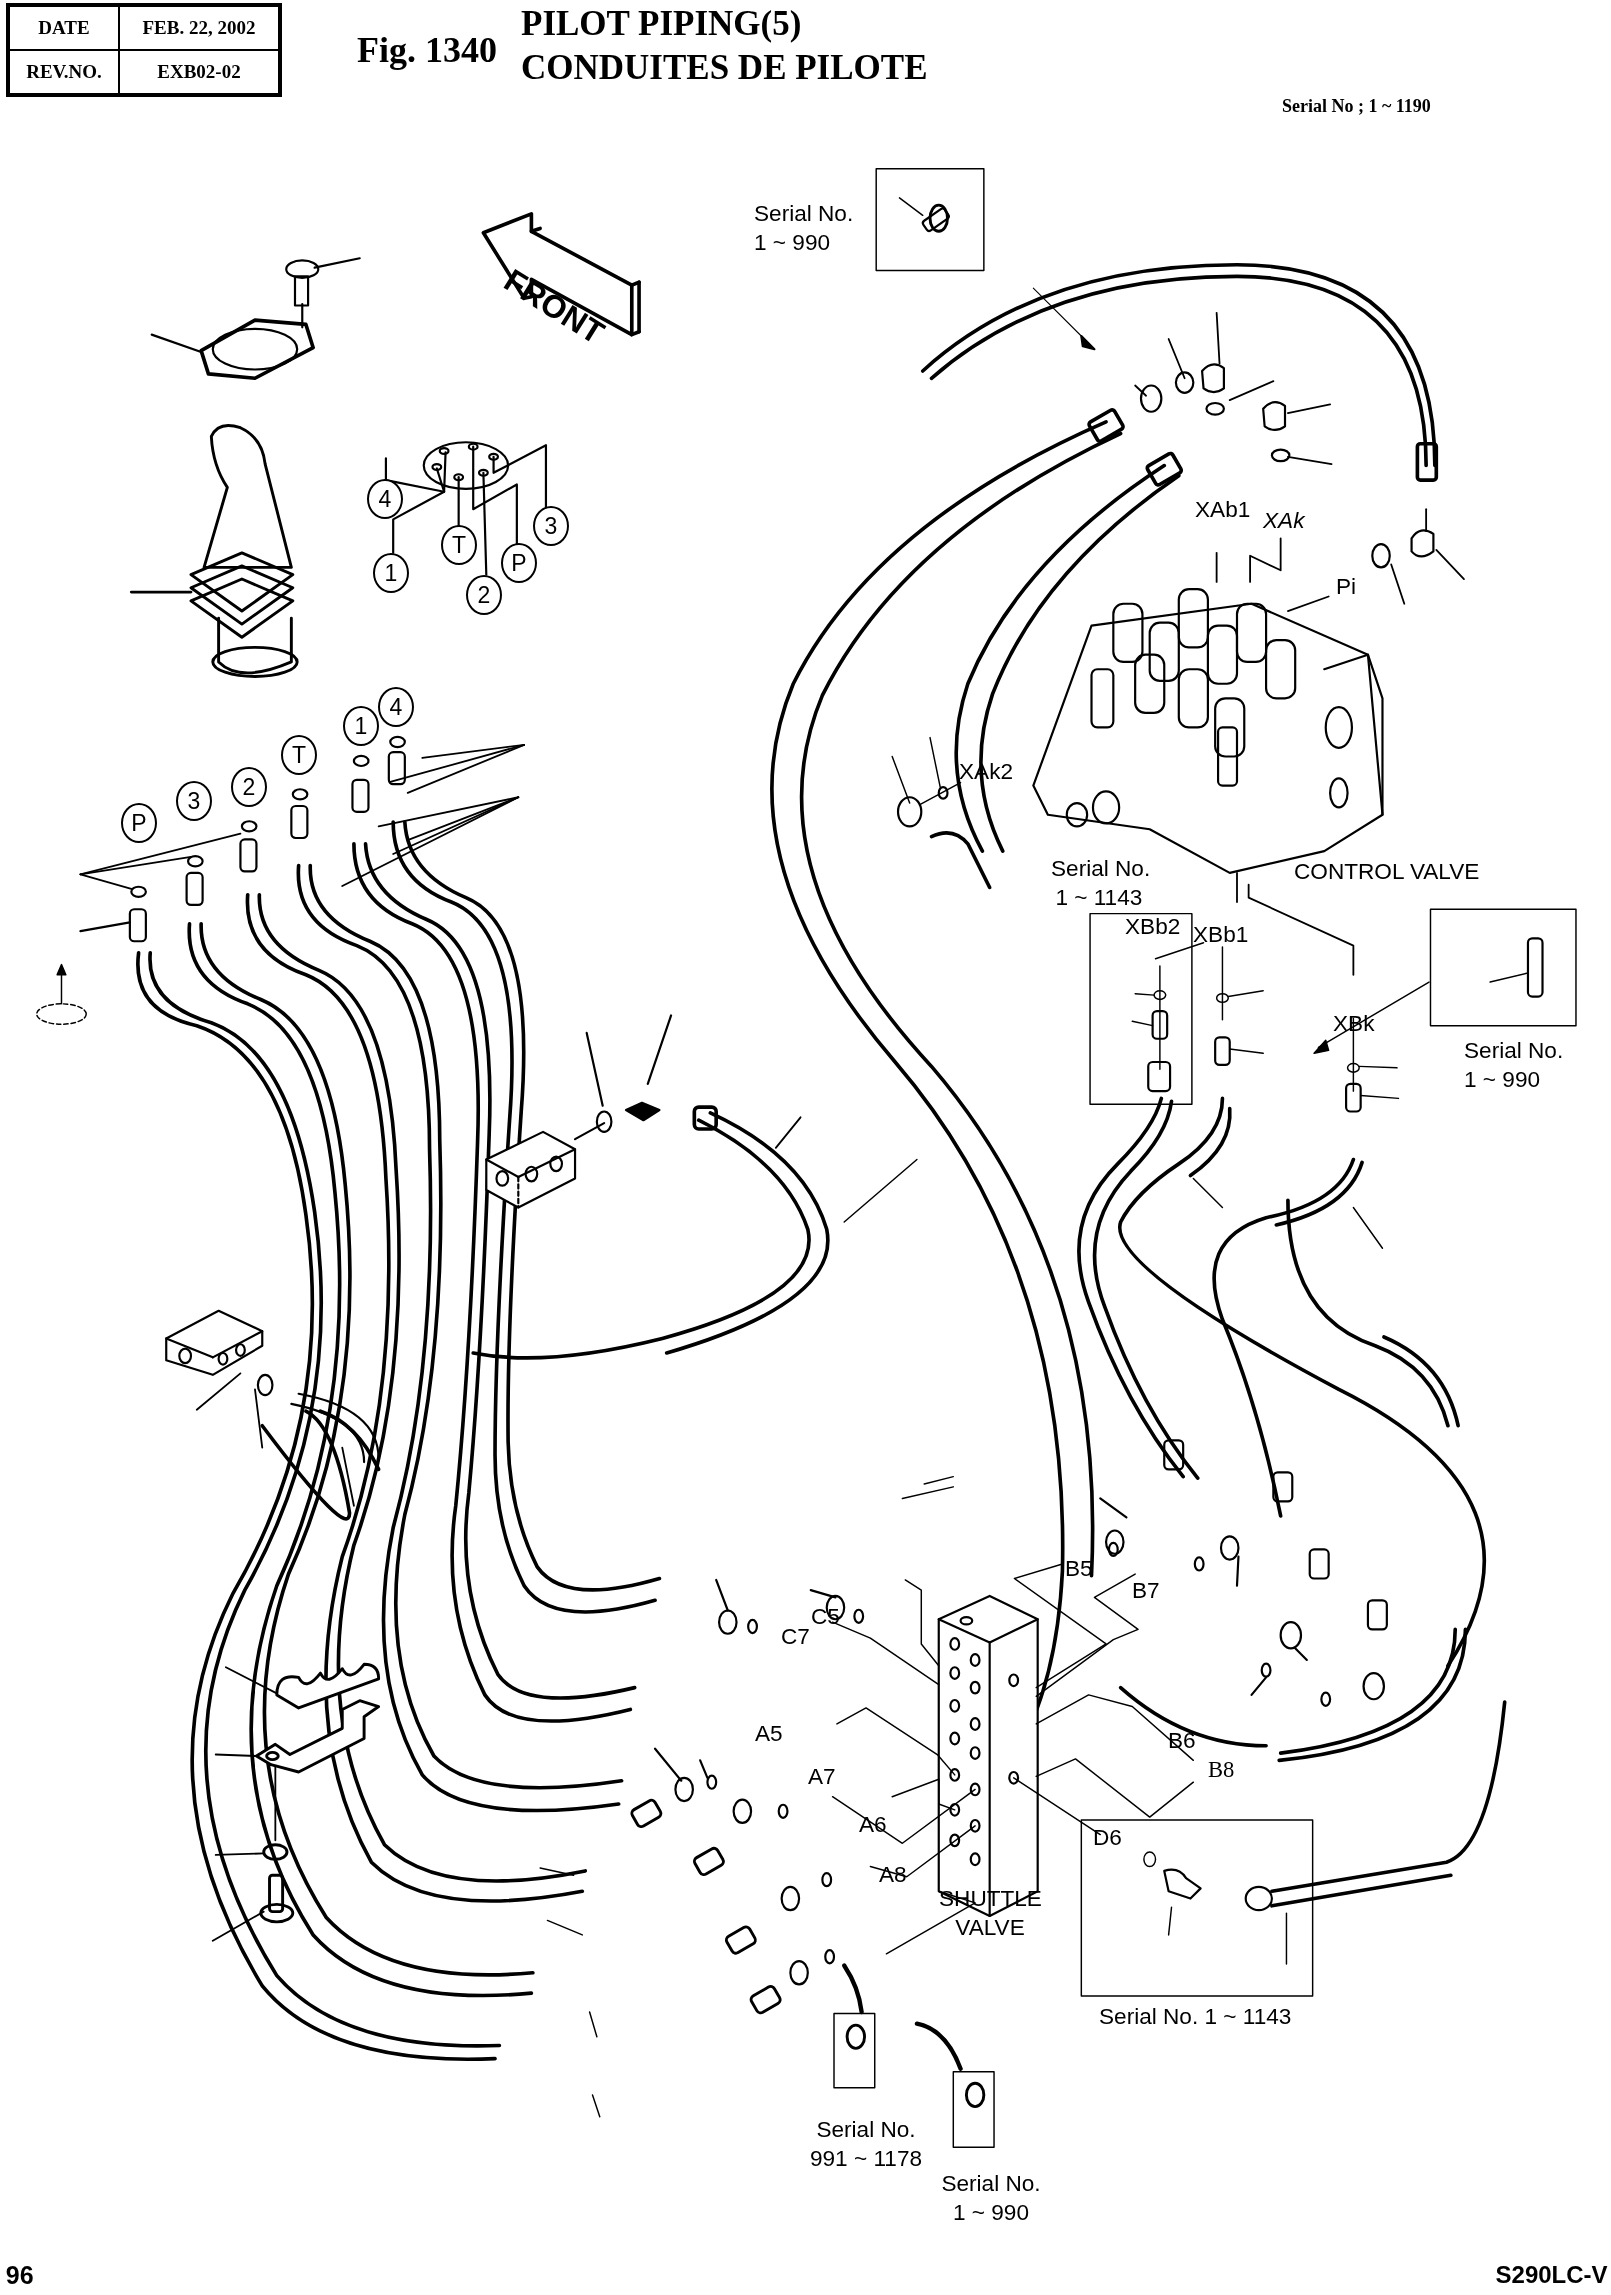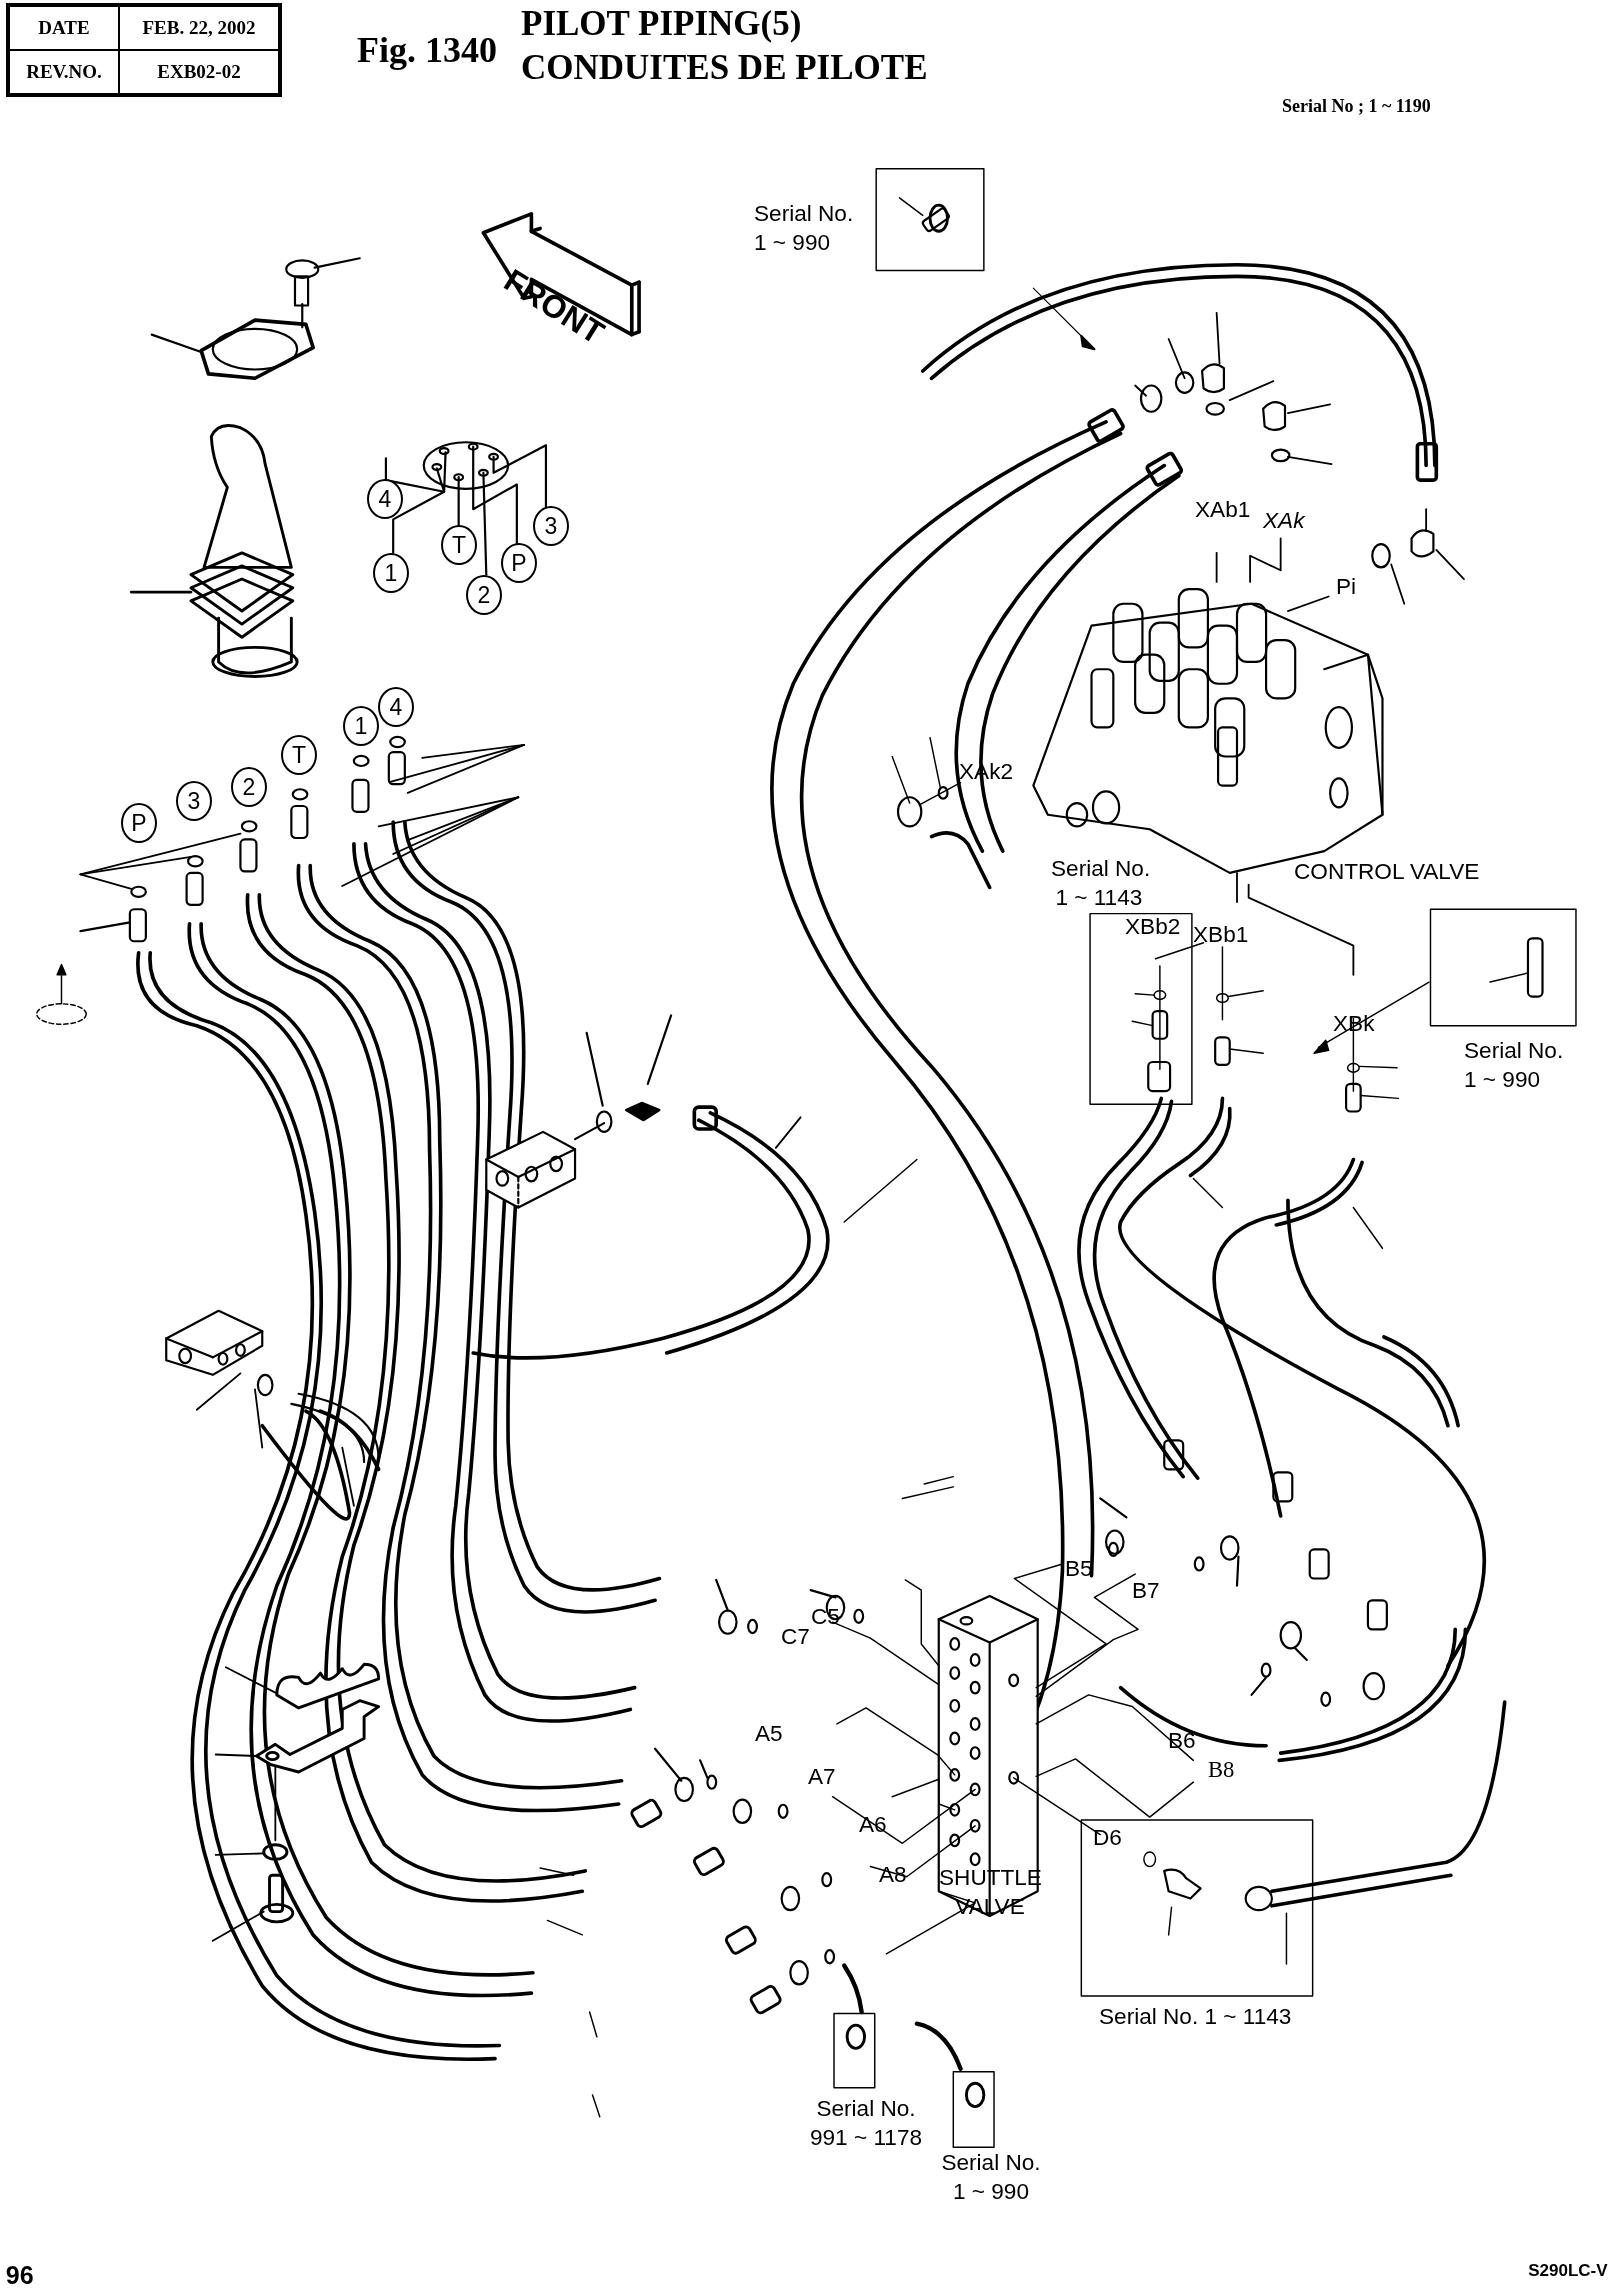--- a/index.html
+++ b/index.html
@@ -4,23 +4,23 @@
 <style>
   html,body{margin:0;padding:0;background:#ffffff;}
   body{width:1612px;height:2295px;position:relative;overflow:hidden;font-family:"Liberation Sans",sans-serif;color:#000;}
   .hdr-table{position:absolute;left:5.8px;top:2.9px;width:276px;height:88px;border:4.4px solid #000;border-collapse:collapse;box-sizing:border-box;}
   .hdr-table td{border:2.2px solid #000;font-family:"Liberation Serif",serif;font-weight:bold;font-size:19px;text-align:center;padding:0 2.9px;height:42px;}
   .fig-no{position:absolute;left:357px;top:29px;font-family:"Liberation Serif",serif;font-weight:bold;font-size:36px;}
   .title1{position:absolute;left:521px;top:4.4px;font-family:"Liberation Serif",serif;font-weight:bold;font-size:35px;}
   .title2{position:absolute;left:521px;top:48px;font-family:"Liberation Serif",serif;font-weight:bold;font-size:35px;}
   .serial-range{position:absolute;left:1282px;top:96px;font-family:"Liberation Serif",serif;font-weight:bold;font-size:18px;}
   .page-no{position:absolute;left:5.8px;top:2261px;font-family:Liberation Sans, sans-serif;font-weight:bold;font-size:25px;}
-  .model{position:absolute;right:4.4px;top:2261px;font-family:"Liberation Sans",sans-serif;font-weight:bold;font-size:17px;}
+  .model{position:absolute;right:4.4px;top:2261px;font-family:"Liberation Sans",sans-serif;font-weight:bold;font-size:24px;}
   .lbl{position:absolute;font-family:"Liberation Sans",sans-serif;font-size:22.6px;line-height:29px;white-space:nowrap;}
-  .lbl.c{text-align:center;}
+  .lbl.c{text-align:center;margin-top:21px;}
   .circ{position:absolute;width:32px;height:36px;border:2.9px solid #000;border-radius:50%;font-size:23px;line-height:36px;text-align:center;font-family:"Liberation Sans",sans-serif;box-sizing:content-box;background:#fff;}
   svg.art{position:absolute;left:0;top:0;}
   .front-text{position:absolute;left:517px;top:262px;font-family:"Liberation Sans",sans-serif;font-weight:bold;font-size:32px;transform:rotate(32deg);transform-origin:left top;}
 </style>
 </head>
 <body>
 
 <table class="hdr-table">
   <tbody>
       <tr>

